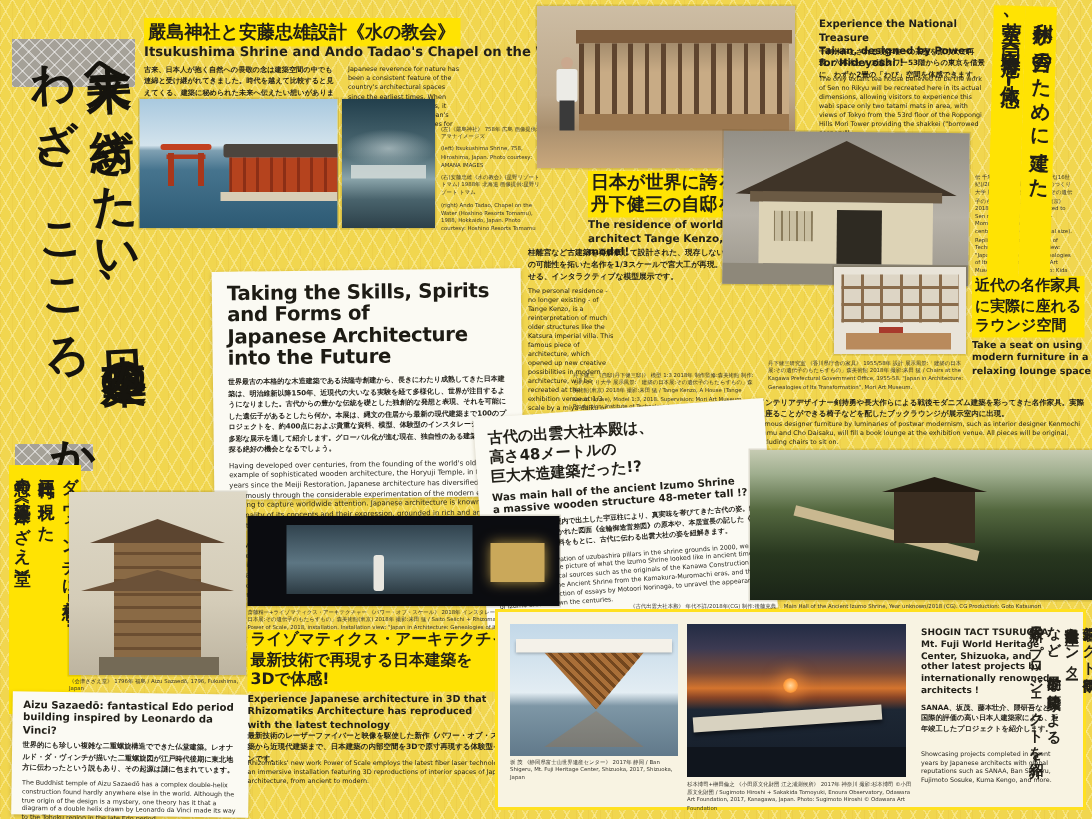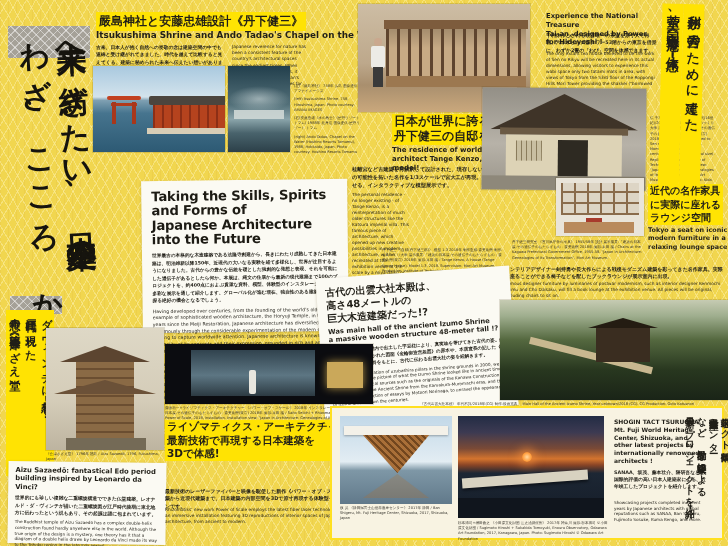--- a/index.html
+++ b/index.html
@@ -183,21 +183,21 @@
 <div id="page" data-name="brochure-page">
 
   <div class="abs gray" data-name="deco-block-top"></div>
   <div class="abs gray" data-name="deco-block-mid"></div>
 
   <div class="abs v" data-name="masthead-title">
     <div data-name="masthead-line-1">未来へ紡ぎたい、日本建築の</div>
     <div data-name="masthead-line-2">わざ、こころ、かたち</div>
   </div>
 
-  <div class="abs hl" data-name="itsukushima-title-jp">嚴島神社と安藤忠雄設計《丹下健三》</div>
+  <div class="abs hl" data-name="itsukushima-title-jp">嚴島神社と安藤忠雄設計《水の教会》</div>
   <div class="abs" data-name="itsukushima-title-en">Itsukushima Shrine and Ando Tadao's Chapel on the Water</div>
   <div class="abs" data-name="itsukushima-body-jp">古来、日本人が抱く自然への畏敬の念は建築空間の中でも連綿と受け継がれてきました。時代を越えて比較すると見えてくる、建築に秘められた未来へ伝えたい想いがあります。</div>
   <div class="abs" data-name="itsukushima-body-en">Japanese reverence for nature has been a consistent feature of the country's architectural spaces since the earliest times. When compared through the ages, it becomes apparent that Japan's architecture offers messages for the future.</div>
 
   <div class="ph" data-name="itsukushima-photo">
     <div data-name="torii-beam"></div>
     <div data-name="torii-beam2"></div>
     <div data-name="torii-post-l"></div>
     <div data-name="torii-post-r"></div>
     <div data-name="shrine-roof"></div>
@@ -258,21 +258,21 @@
 
   <div class="ph" data-name="lounge-photo">
     <div data-name="lounge-shelf"></div>
     <div data-name="lounge-book-red"></div>
     <div data-name="lounge-platform"></div>
   </div>
   <div class="abs cap" data-name="lounge-caption">丹下健三研究室 《香川県庁舎の家具》 1955/58年 設計 展示風景:「建築の日本展:その遺伝子のもたらすもの」森美術館 2018年 撮影:来田 猛 / Chairs at the Kagawa Prefectural Government Office, 1955-58. "Japan in Architecture: Genealogies of Its Transformation", Mori Art Museum.</div>
   <div class="abs pre hl" data-name="lounge-headline-jp">近代の名作家具
 に実際に座れる
 ラウンジ空間</div>
-  <div class="abs pre" data-name="lounge-headline-en">Tokyo a seat on iconic
+  <div class="abs pre" data-name="lounge-headline-en">Take a seat on using
 modern furniture in a
 relaxing lounge space</div>
   <div class="abs" data-name="lounge-body-jp">インテリアデザイナー剣持勇や長大作らによる戦後モダニズム建築を彩ってきた名作家具。実際に座ることができる椅子などを配したブックラウンジが展示室内に出現。</div>
   <div class="abs" data-name="lounge-body-en">Famous designer furniture by luminaries of postwar modernism, such as interior designer Kenmochi Isamu and Cho Daisaku, will fill a book lounge at the exhibition venue. All pieces will be original, including chairs to sit on.</div>
 
   <div class="abs" data-name="izumo-box">
     <div class="pre" data-name="izumo-headline-jp">古代の出雲大社本殿は、
 高さ48メートルの
 巨大木造建築だった!?</div>
     <div class="pre" data-name="izumo-headline-en">Was main hall of the ancient Izumo Shrine
@@ -311,20 +311,23 @@
 
   <div class="ph" data-name="rhizo-photo">
     <div data-name="rhizo-screen"></div>
     <div data-name="rhizo-figure"></div>
     <div data-name="rhizo-model"></div>
   </div>
   <div class="abs cap" data-name="rhizo-caption">斎藤精一+ライゾマティクス・アーキテクチャー 《パワー・オブ・スケール》 2018年 インスタレーション 展示風景:「建築の日本展:その遺伝子のもたらすもの」森美術館(東京) 2018年 撮影:来田 猛 / Saito Seiichi + Rhizomatiks Architecture, Power of Scale, 2018, installation. Installation view: "Japan in Architecture: Genealogies of Its Transformation", Mori Art Museum, Tokyo, 2018. Photo: Kida Takeshi</div>
   <div class="abs pre hl" data-name="rhizo-headline-jp">ライゾマティクス・アーキテクチャーが
 最新技術で再現する日本建築を
 3Dで体感!</div>
+  <div class="abs pre" data-name="rhizo-headline-en">Experience Japanese architecture in 3D that
+Rhizomatiks Architecture has reproduced
+with the latest technology</div>
   <div class="abs" data-name="rhizo-body-jp">最新技術のレーザーファイバーと映像を駆使した新作《パワー・オブ・スケール》。古建築から近現代建築まで、日本建築の内部空間を3Dで原寸再現する体験型インスタレーションです。</div>
   <div class="abs" data-name="rhizo-body-en">Rhizomatiks' new work Power of Scale employs the latest fiber laser technology and video in an immersive installation featuring 3D reproductions of interior spaces of Japanese architecture, from ancient to modern.</div>
 
   <div class="abs" data-name="latest-box">
     <div class="ph" data-name="fuji-photo">
       <div data-name="fuji-canopy"></div>
       <div data-name="fuji-cone"></div>
       <div data-name="fuji-reflection"></div>
     </div>
     <div class="abs cap" data-name="fuji-caption">坂 茂 《静岡県富士山世界遺産センター》 2017年 静岡 / Ban Shigeru, Mt. Fuji Heritage Center, Shizuoka, 2017, Shizuoka, Japan</div>

